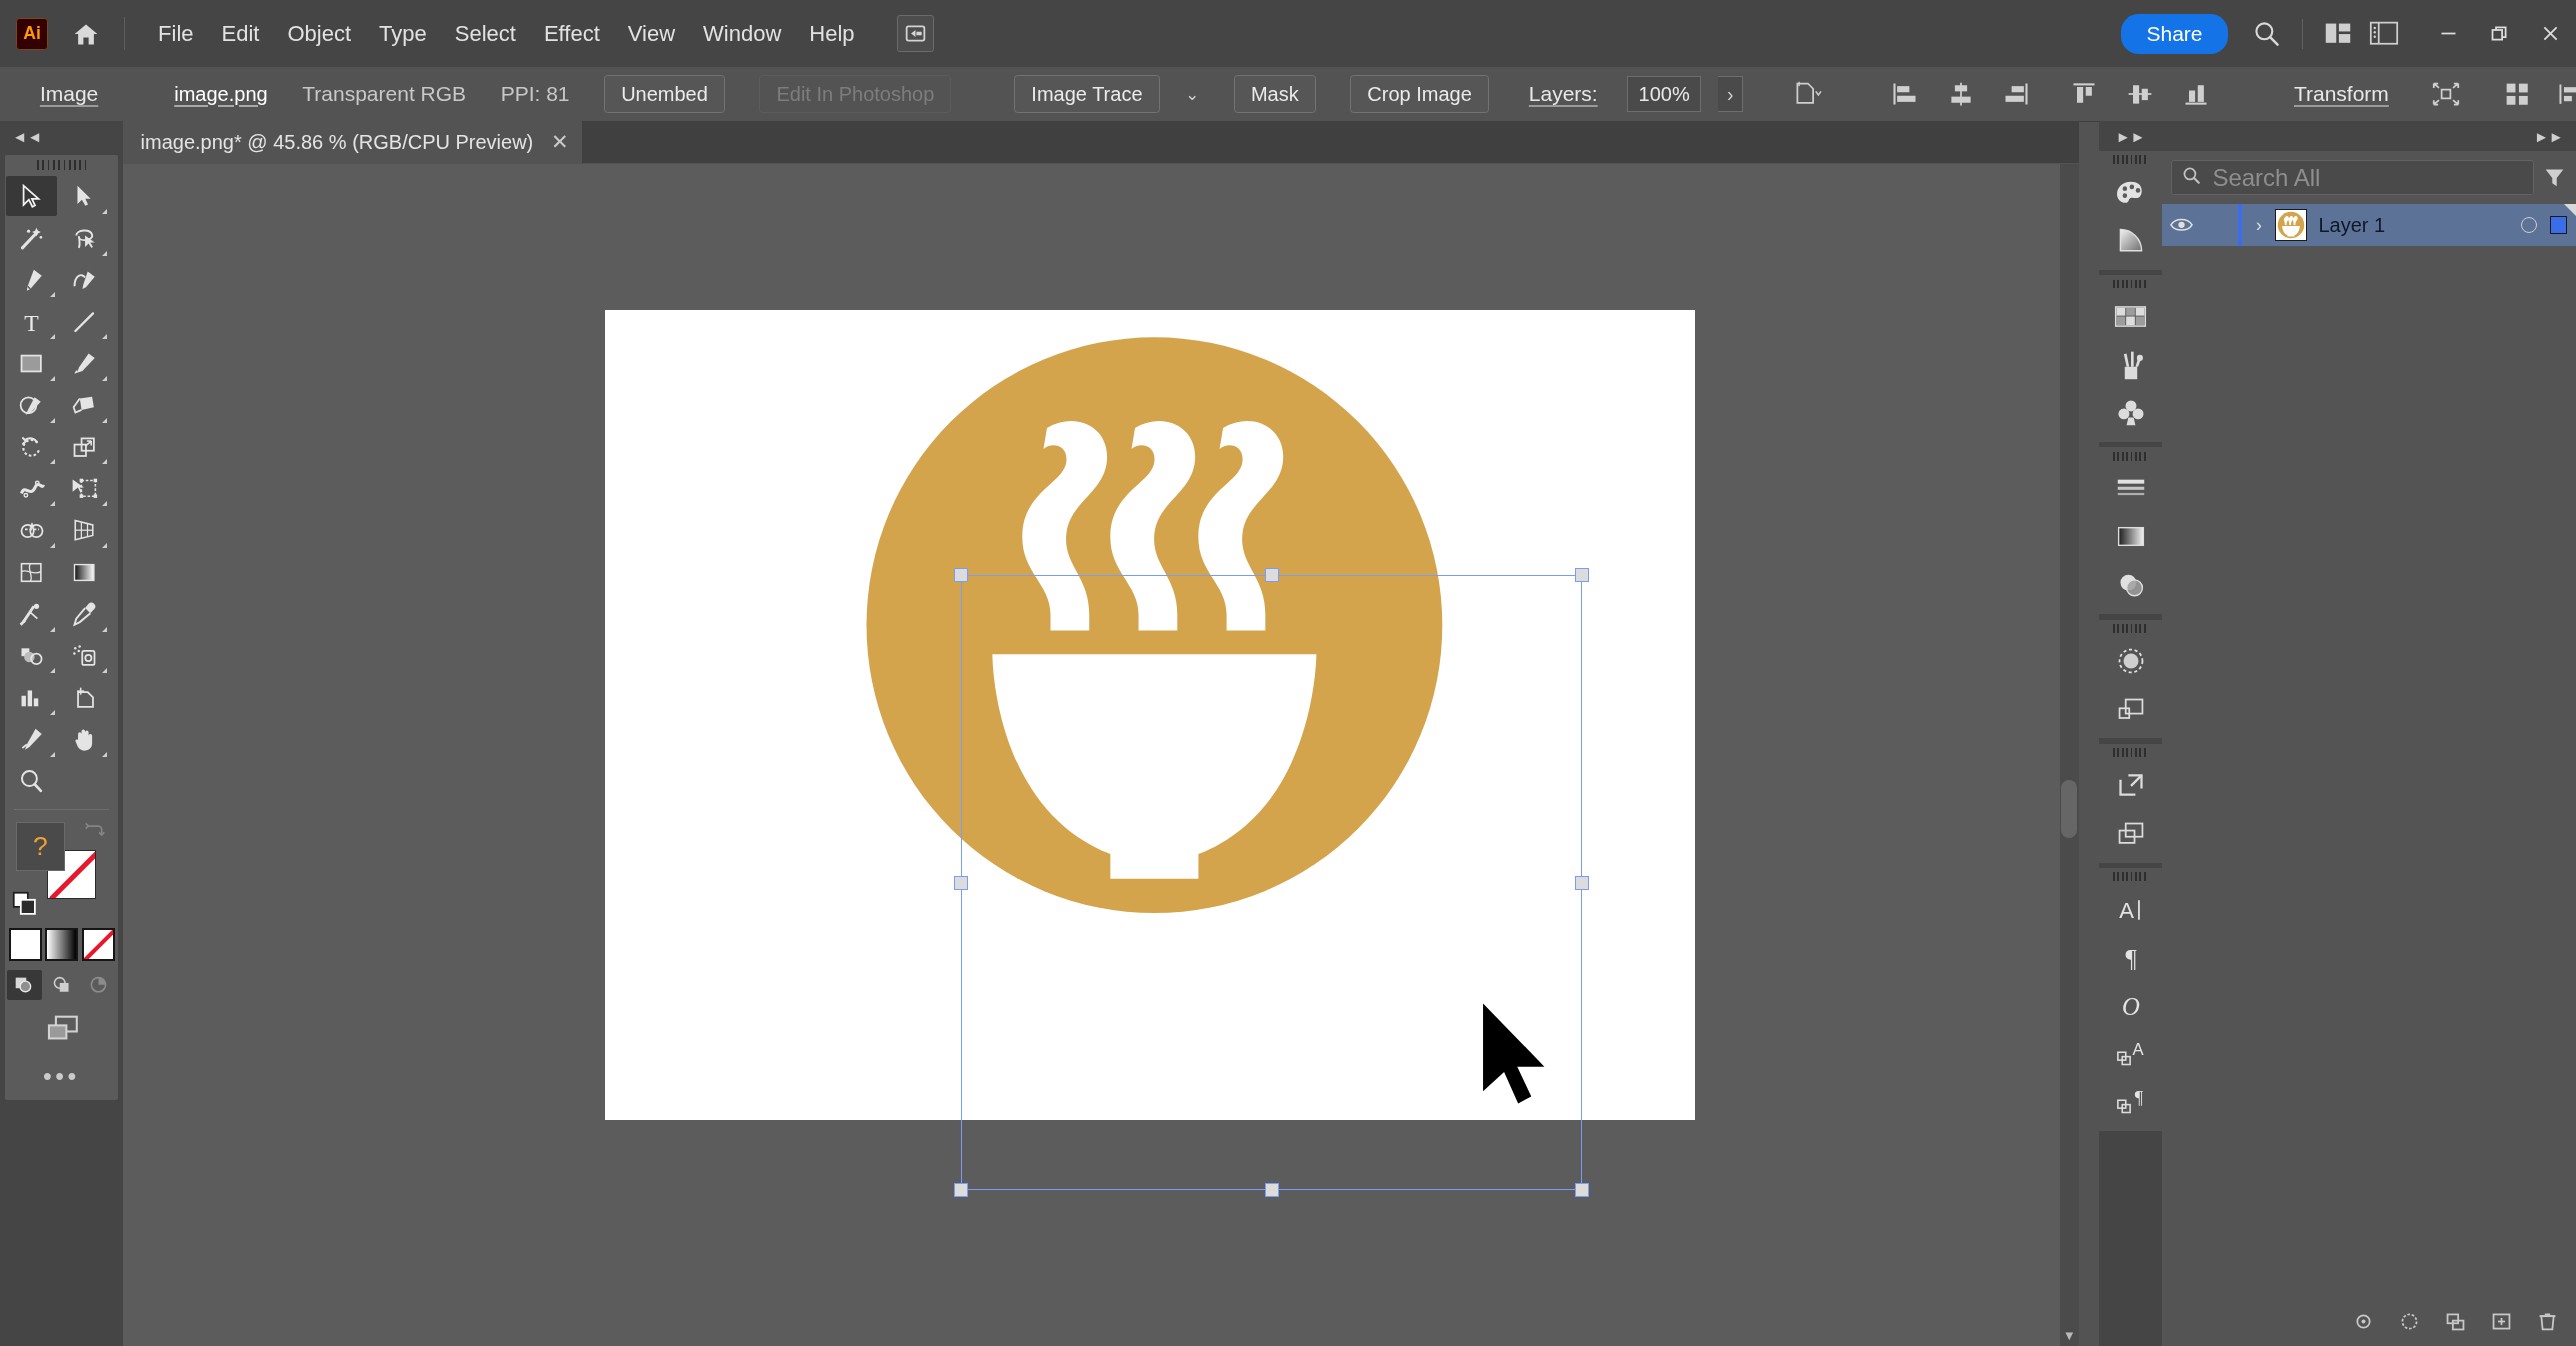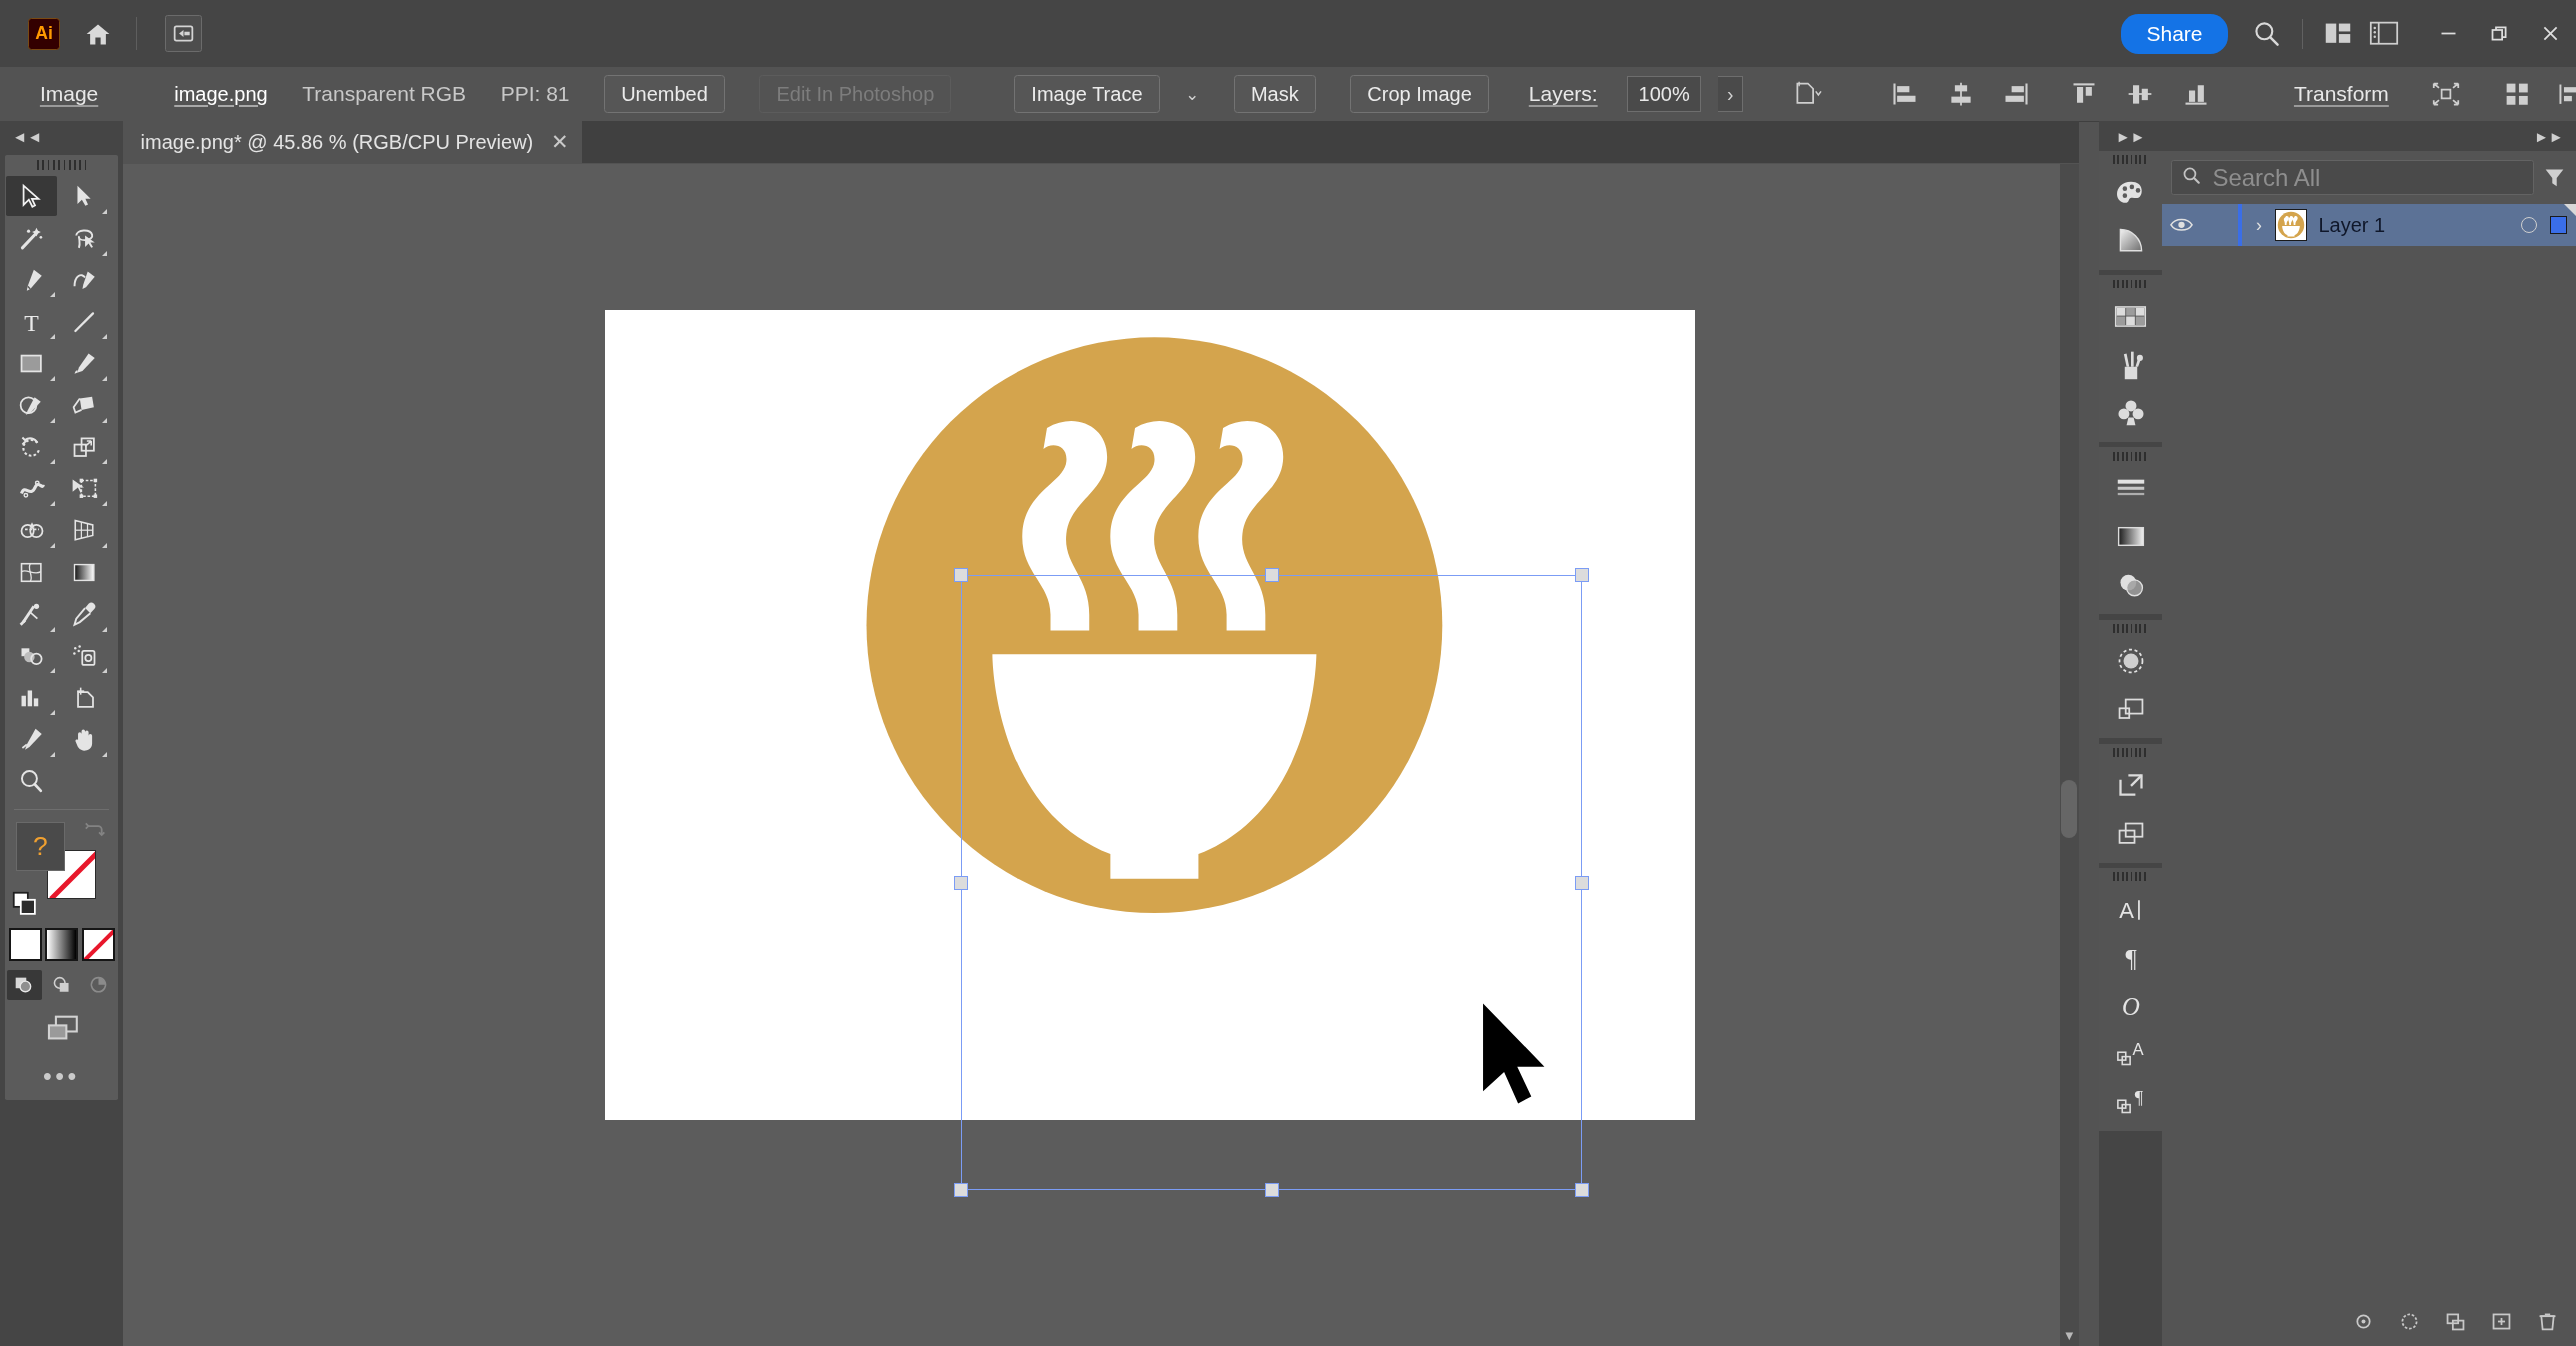--- a/index.html
+++ b/index.html
@@ -9,21 +9,21 @@
     background: #535353;
     font-family: "Liberation Sans", sans-serif;
     -webkit-font-smoothing: antialiased;
   }
   .app { position: relative; width: 2576px; height: 1347px; }
 
   
   .menubar {
     position: absolute; left: 0; top: 0; width: 2576px; height: 67px;
     background: #454545;
-    display: flex; align-items: center; padding-left: 12px;
+    display: flex; align-items: center;
   }
   .ai-logo {
     width: 32px; height: 32px; margin-left: 16px;
     background: #330000; border: 0.9px solid #7a4a12; border-radius: 3.5px;
     color: #ff9a00; font-size: 17.6px; font-weight: bold;
     display: flex; align-items: center; justify-content: center;
     font-family: "Liberation Sans", sans-serif;
   }
   .home-btn {
     width: 37px; height: 37px; margin-left: 19.4px;
@@ -352,20 +352,31 @@
 <div class="app">
 
   <div class="menubar">
     <div class="ai-logo">Ai</div>
     <div class="home-btn">
       <svg width="28" height="28" viewBox="0 0 32 32">
           <path d="M16 5 L29 16 L25 16 L25 28 L19 28 L19 20 L13 20 L13 28 L7 28 L7 16 L3 16 Z" fill="#d9d9d9"></path>
         </svg>
     </div>
     <div class="menubar-sep"></div>
+    <div class="menu-items">
+      <div class="menu-item">File</div>
+      <div class="menu-item">Edit</div>
+      <div class="menu-item">Object</div>
+      <div class="menu-item">Type</div>
+      <div class="menu-item">Select</div>
+      <div class="menu-item">Effect</div>
+      <div class="menu-item">View</div>
+      <div class="menu-item">Window</div>
+      <div class="menu-item">Help</div>
+    </div>
     <div class="menubar-extra">
       <svg width="23" height="23" viewBox="0 0 26 26">
           <rect x="3" y="5" width="20" height="16" rx="2" fill="none" stroke="#d4d4d4" stroke-width="2"></rect>
           <path d="M8 13 L13 9 L13 17 Z" fill="#d4d4d4"></path>
           <rect x="14" y="11" width="6" height="4" fill="#d4d4d4"></rect>
         </svg>
     </div>
 
     <div class="menubar-right">
       <div class="share-btn">Share</div>

